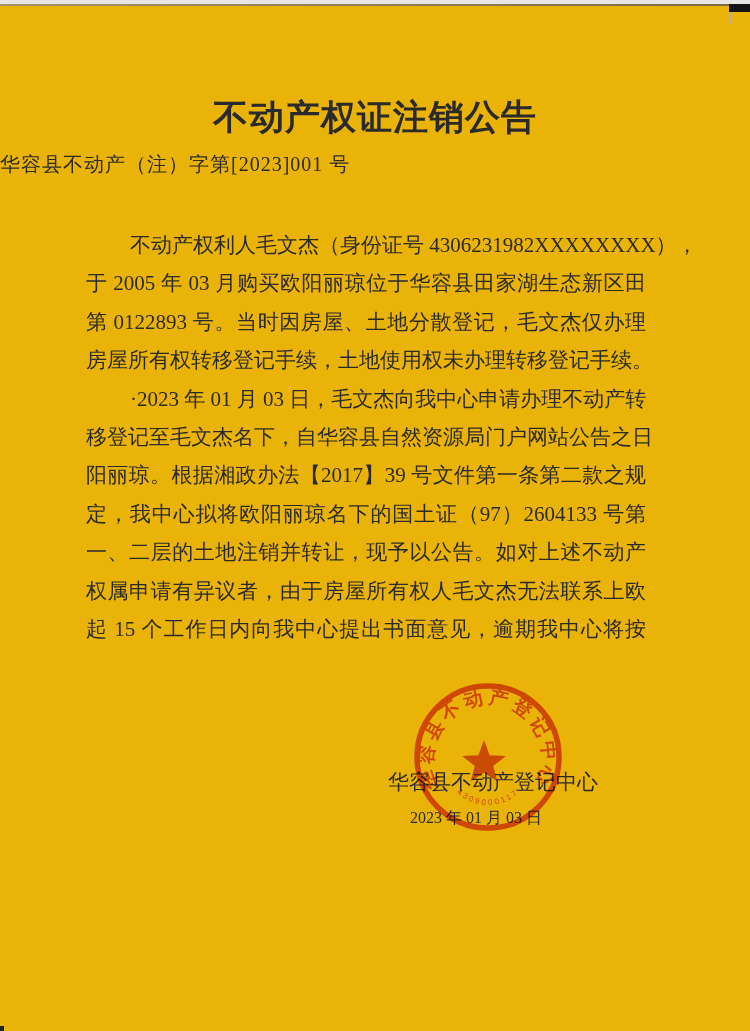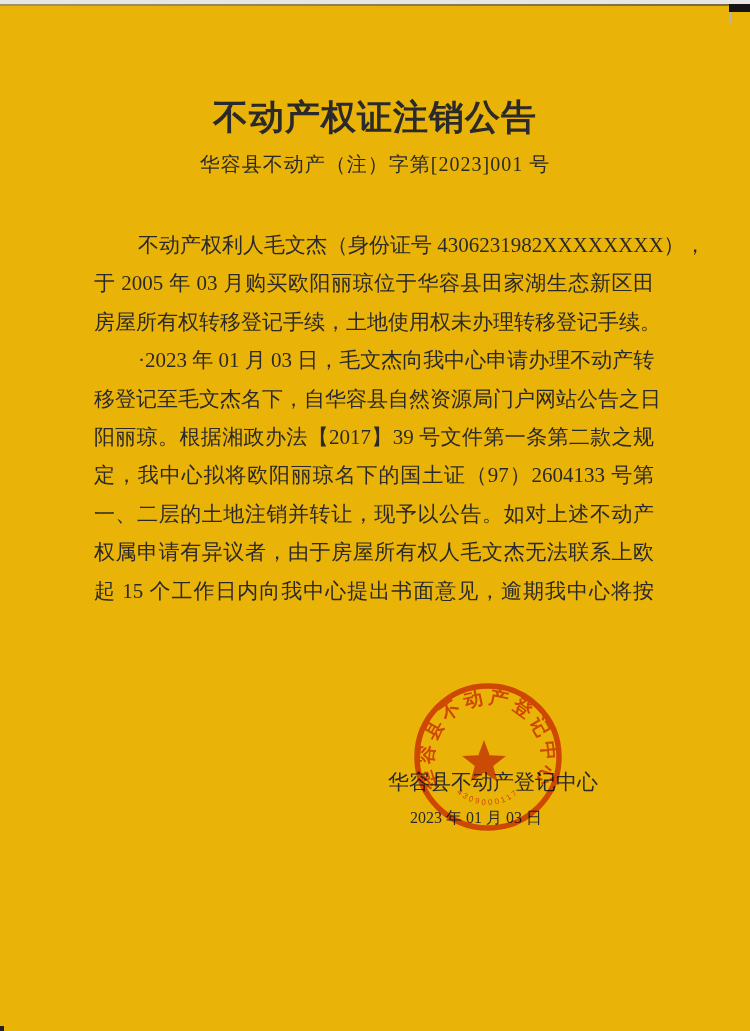--- a/index.html
+++ b/index.html
@@ -53,27 +53,27 @@
     margin: 0;
     text-align: center;
     font-size: 35px;
     font-weight: bold;
     letter-spacing: 1px;
   }
   .doc-number {
     position: absolute;
     left: 0; top: 147px;
     width: 750px;
-    text-align: center;
+    text-align: left;
     font-size: 20px;
     letter-spacing: 1px;
   }
   .body-block {
     position: absolute;
-    left: 94px; top: 222px;
+    left: 86px; top: 222px;
     width: 560px;
   }
   .line {
     width: 560px;
     height: 38.4px;
     line-height: 38.4px;
     font-size: 21px;
     text-align: justify;
     text-align-last: justify;
     text-justify: inter-character;
@@ -132,20 +132,21 @@
   <div class="scan-corner-tr"></div>
   <div class="scan-edge-bottom"></div>
   <div class="scan-corner-bl"></div>
 
   <h1 class="title">不动产权证注销公告</h1>
   <div class="doc-number">华容县不动产（注）字第[2023]001 号</div>
 
   <div class="body-block">
     <div class="line indent">不动产权利人毛文杰（身份证号 4306231982XXXXXXXX），</div>
     <div class="line">于 2005 年 03 月购买欧阳丽琼位于华容县田家湖生态新区田</div>
+    <div class="line">第 0122893 号。当时因房屋、土地分散登记，毛文杰仅办理</div>
     <div class="line">房屋所有权转移登记手续，土地使用权未办理转移登记手续。</div>
     <div class="line indent">·2023 年 01 月 03 日，毛文杰向我中心申请办理不动产转</div>
     <div class="line">移登记至毛文杰名下，自华容县自然资源局门户网站公告之日</div>
     <div class="line">阳丽琼。根据湘政办法【2017】39 号文件第一条第二款之规</div>
     <div class="line">定，我中心拟将欧阳丽琼名下的国土证（97）2604133 号第</div>
     <div class="line">一、二层的土地注销并转让，现予以公告。如对上述不动产</div>
     <div class="line">权属申请有异议者，由于房屋所有权人毛文杰无法联系上欧</div>
     <div class="line">起 15 个工作日内向我中心提出书面意见，逾期我中心将按</div>
   </div>
 

